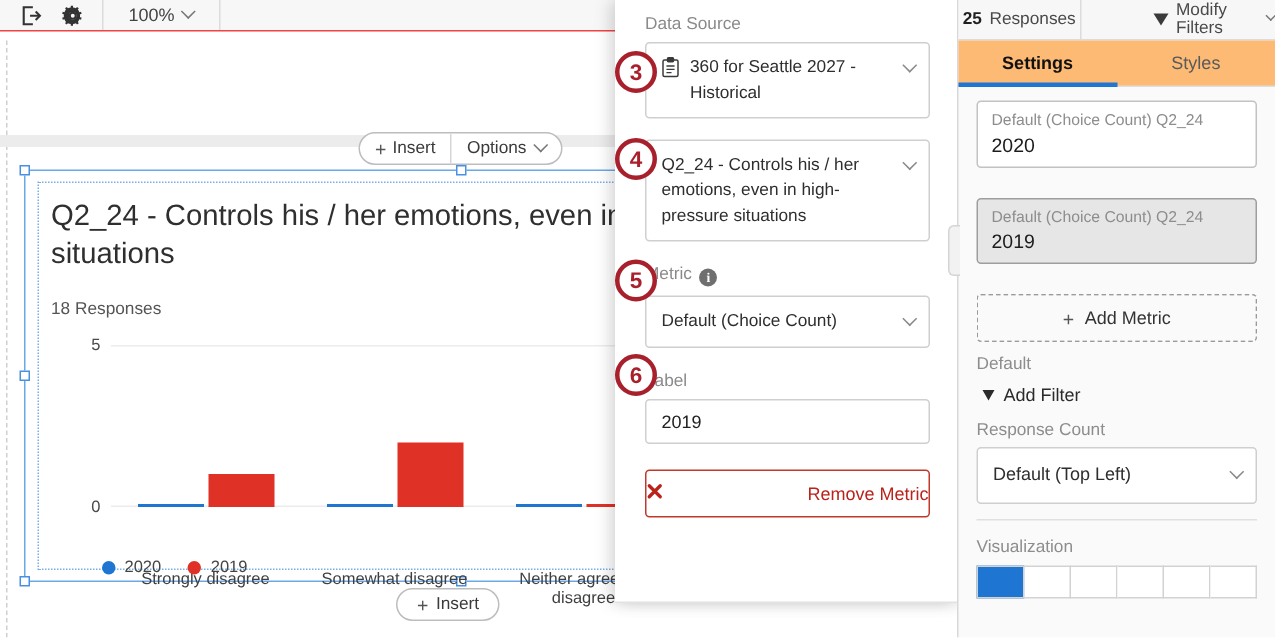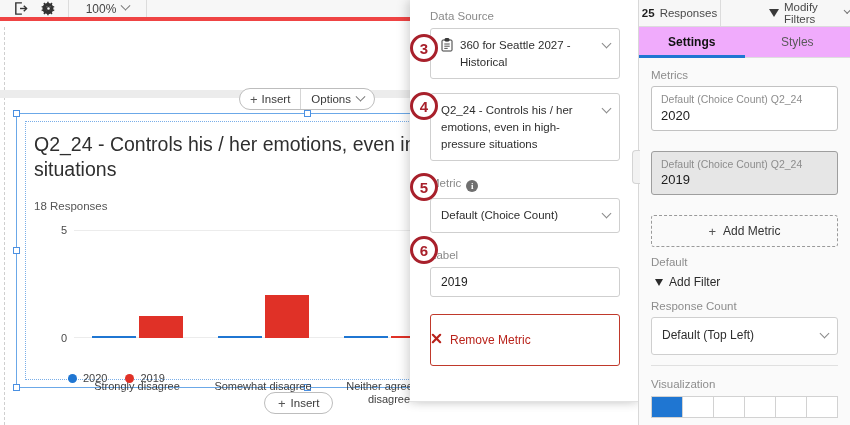--- a/index.html
+++ b/index.html
@@ -7,21 +7,21 @@
     width: 850px; height: 425px;
     font-family: "Liberation Sans", sans-serif;
     background: #ffffff;
     overflow: hidden;
   }
   #root { position: relative; width: 850px; height: 425px; }
 
   
   .toolbar {
     position: absolute; left: 0; top: 0; width: 625px; height: 21px;
-    background: #f7f7f7; border-bottom: 4px solid #ef4444;
+    background: #f7f7f7; border-bottom: 1px solid #ef4444;
     display: flex; align-items: stretch;
   }
   .tb-icon-group {
     display: flex; align-items: center; gap: 12px;
     padding: 0 12px; border-right: 1px solid #dcdcdc;
   }
   .tb-icon { width: 16px; height: 16px; color: #333; display: flex;
              align-items: center; justify-content: center; cursor: pointer; }
   .tb-zoom {
     display: flex; align-items: center; justify-content: center; gap: 6px;
@@ -150,22 +150,22 @@
     text-align: center; line-height: 12px; font-family: "Liberation Serif", serif;
     vertical-align: -2px; margin-left: 5px;
   }
   .txtinput {
     border: 1px solid #cfcfcf; border-radius: 3px; background: #fff;
     padding: 7px 10px; font-size: 12px; color: #222;
   }
   .danger-btn {
     margin-top: 17px; border: 1px solid #c0392b; border-radius: 3px;
     background: #fff; color: #b9231b; font-size: 12px;
-    padding: 18px 0; text-align: center; cursor: pointer;
-    display: flex; align-items: center; justify-content: flex-start; gap: 8px;
+    padding: 8px 0; text-align: center; cursor: pointer;
+    display: flex; align-items: center; justify-content: space-between; gap: 8px;
   }
 
   
   .anno {
     position: absolute; width: 28px; height: 28px; border-radius: 50%;
     background: #ffffff; border: 3px solid #a8202b;
     color: #a8202b; font-size: 15px; font-weight: 700;
     display: flex; align-items: center; justify-content: center;
     z-index: 40; font-family: "Liberation Sans", sans-serif;
   }
@@ -181,21 +181,21 @@
   }
   .sb-top > div {
     flex: 1; display: flex; align-items: center; justify-content: center; gap: 5px;
     cursor: pointer;
   }
   .sb-top .resp { border-right: 1px solid #dcdcdc; }
   .sb-top b { color: #1f1f1f; font-weight: 700; }
   .funnel { width: 0; height: 0; border-left: 5px solid transparent;
             border-right: 5px solid transparent; border-top: 8px solid #3a3a3a; }
 
-  .sb-tabs { display: flex; height: 31px; background: #f0abfc;
+  .sb-tabs { display: flex; height: 31px; background: #fdba74;
              border-bottom: 1px solid #dedede; }
   .sb-tab { flex: 1; display: flex; align-items: center; justify-content: center;
             font-size: 12px; color: #5a5a5a; cursor: pointer; position: relative; }
   .sb-tab.active { color: #111; font-weight: 700; }
   .sb-tab.active::after {
     content: ""; position: absolute; left: 0; right: 0; bottom: -1px;
     height: 3px; background: #1f76d2;
   }
 
   .sb-body { padding: 9px 12px 0 12px; }
@@ -416,21 +416,20 @@
     <div class="sb-tabs">
       <div class="sb-tab active">
         <span>Settings</span>
       </div>
       <div class="sb-tab">
         <span>Styles</span>
       </div>
     </div>
 
     <div class="sb-body">
-      <div class="sb-sec" style="margin-top:2px">Metrics</div>
 
       <div class="metric-card">
         <div class="mc-sub">Default (Choice Count) Q2_24</div>
         <div class="mc-val">2020</div>
       </div>
       <div class="metric-card selected">
         <div class="mc-sub">Default (Choice Count) Q2_24</div>
         <div class="mc-val">2019</div>
       </div>
 

